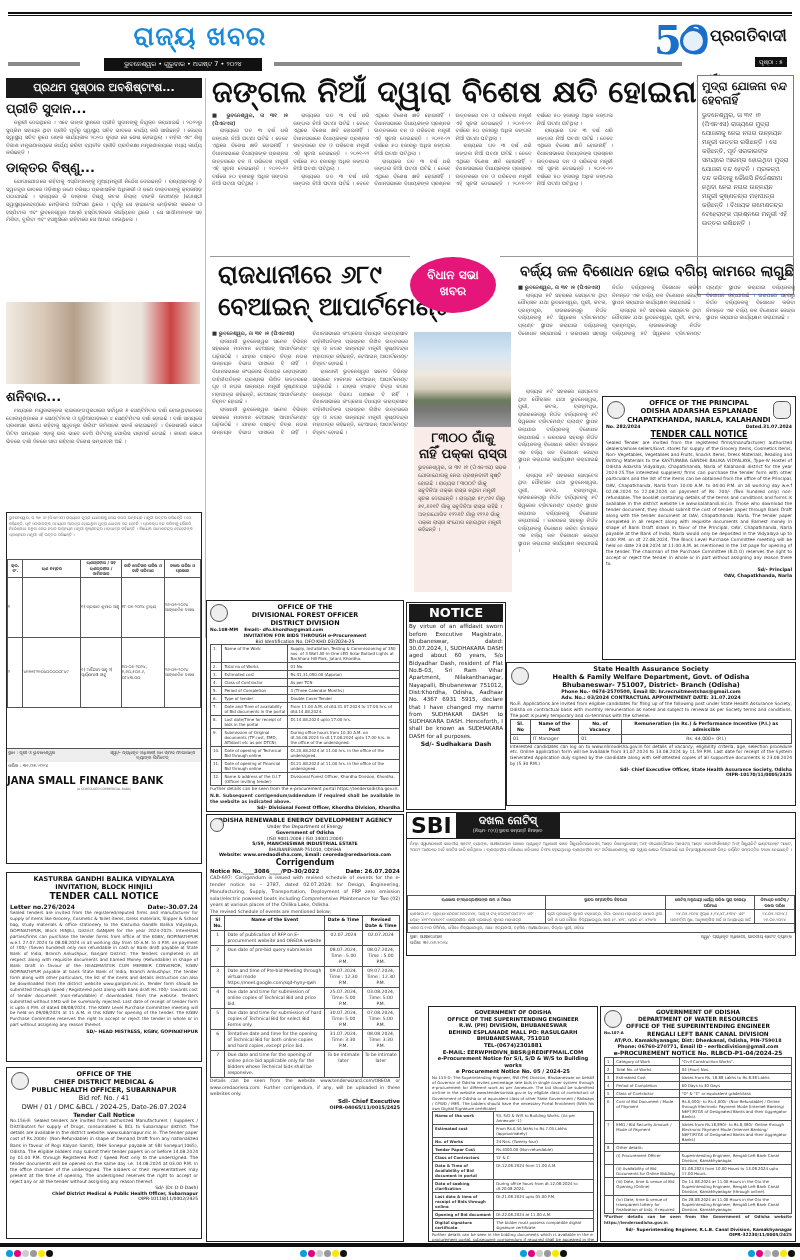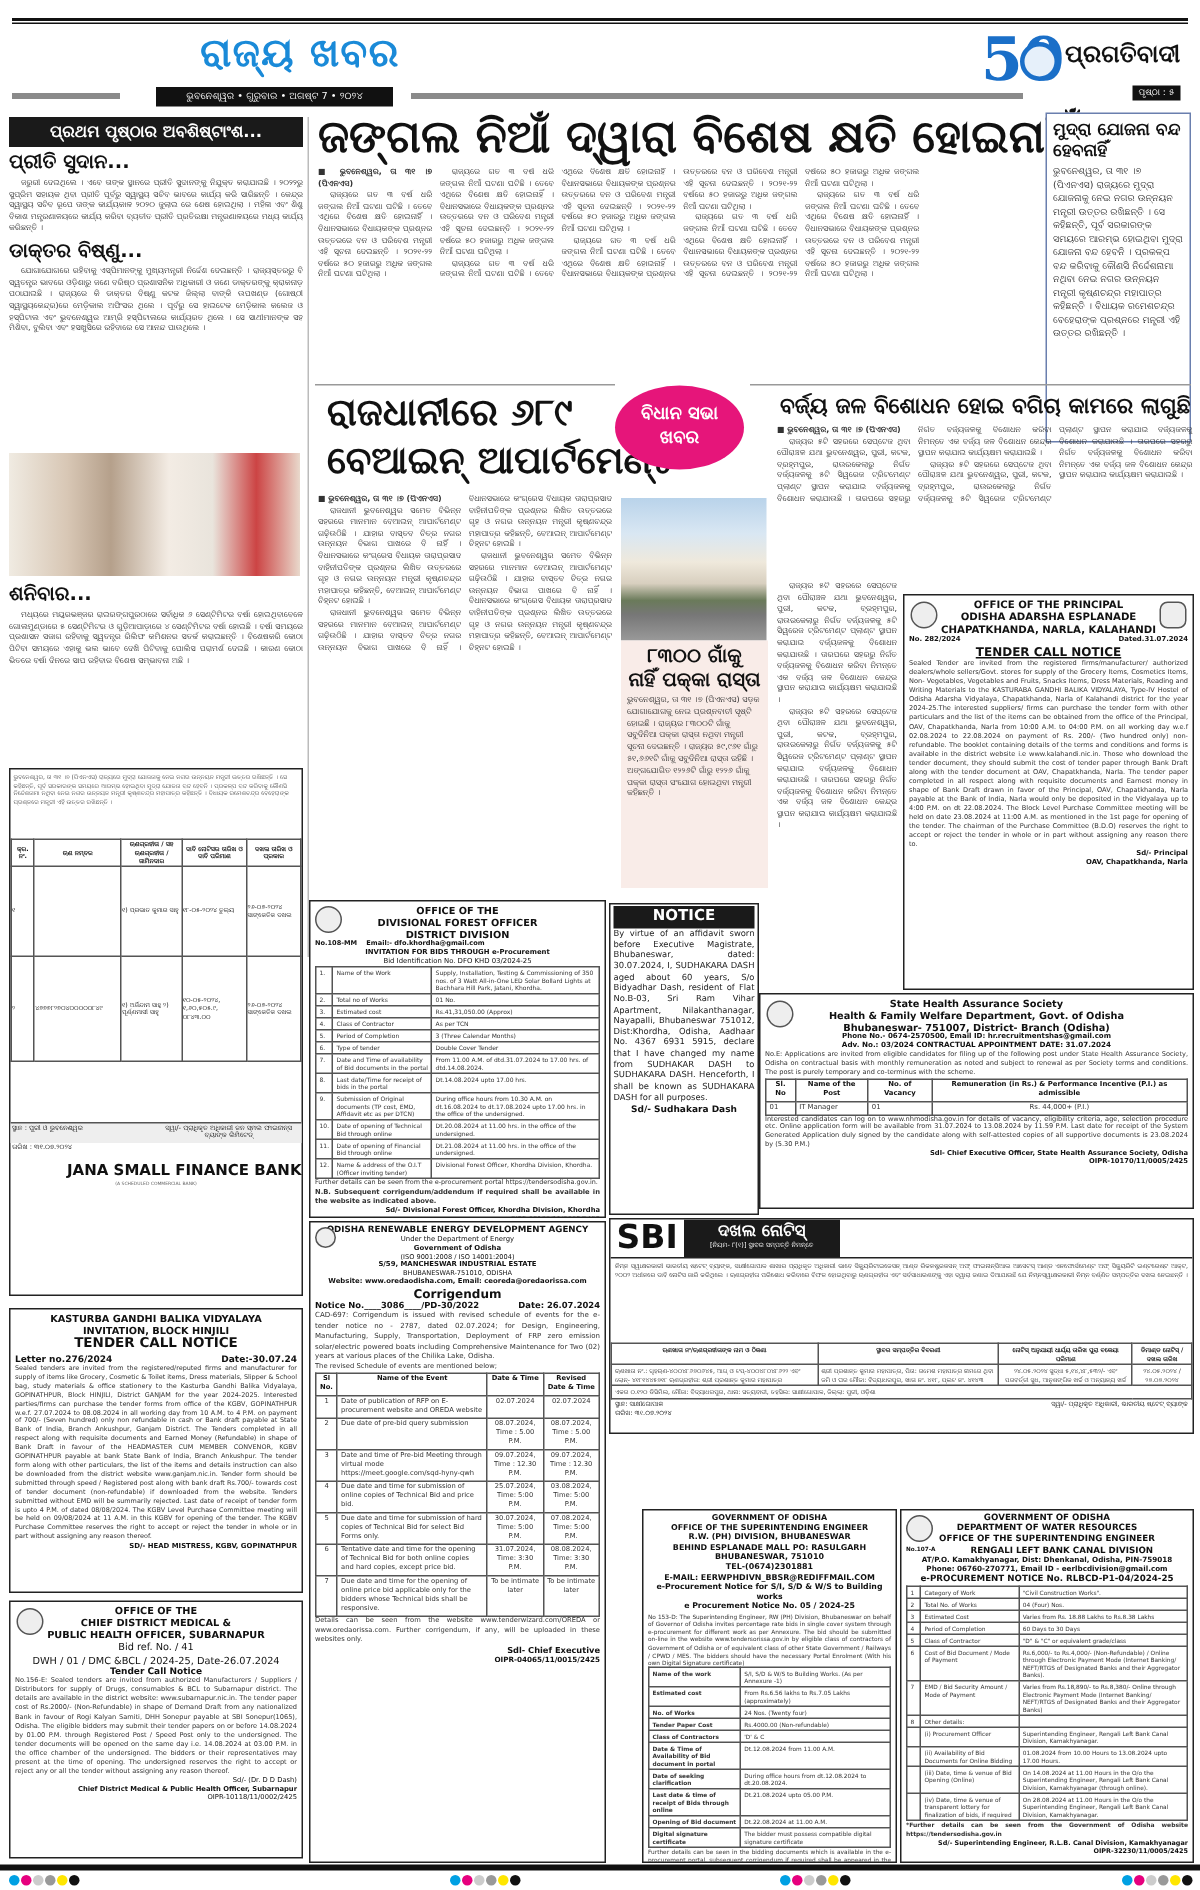--- a/index.html
+++ b/index.html
@@ -97,21 +97,21 @@
       <td style="border:0.6px solid #555">୨୬-୦୭-୨୦୨୪ ସାଙ୍କେତିକ ଦଖଲ</td>
     </tr>
   </tbody>
     </table>
   <div style="height:40px"></div>
   <div style="display:flex;font-size:4.5px;background:#eee;border-top:0.6px solid #555">
     <div style="flex:1;padding:1px">ସ୍ଥାନ : ପୁରୀ ଓ ଭୁବନେଶ୍ୱର</div>
     <div style="flex:1;padding:1px;text-align:center">ସ୍ୱା/- ପ୍ରାଧିକୃତ ଅଧିକାରୀ ଜନ ସ୍ମଲ ଫାଇନାନ୍ସ ବ୍ୟାଙ୍କ ଲିମିଟେଡ୍</div>
   </div>
   <div style="font-size:4.5px;padding:1px">ତାରିଖ : ୩୧.୦୭.୨୦୨୪</div>
-  <div style="text-align:right;font-size:10px;font-weight:bold;margin-top:6px">JANA SMALL FINANCE BANK</div>
+  <div style="text-align:left;font-size:10px;font-weight:bold;margin-top:6px">JANA SMALL FINANCE BANK</div>
   <div style="text-align:center;font-size:3px;color:#666">(A SCHEDULED COMMERCIAL BANK)</div>
 </div>
 
 <div class="ad" style="left:6px;top:872px;width:196px;height:190px">
   <div class="h" style="font-size:6.5px">KASTURBA GANDHI BALIKA VIDYALAYA</div>
   <div class="h" style="font-size:6.5px">INVITATION, BLOCK HINJILI</div>
   <div class="h" style="font-size:9px">TENDER CALL NOTICE</div>
   <div style="display:flex;justify-content:space-between;font-size:6px;font-weight:bold">
       <span>Letter no.276/2024</span>
       <span>Date:-30.07.24</span>
@@ -272,21 +272,21 @@
         </tr>
       </tbody>
   </table>
   <div class="p" style="font-size:4.3px">Further details can be seen from the e-procurement portal https://tendersodisha.gov.in.</div>
   <div class="p" style="font-size:4.5px;font-weight:bold">N.B. Subsequent corrigendum/addendum if required shall be available in the website as indicated above.</div>
   <div style="text-align:right;font-size:4.5px;font-weight:bold">Sd/- Divisional Forest Officer, Khordha Division, Khordha</div>
   <div style="text-align:right;font-size:4.5px">OIPR-08139/11/0005/2425</div>
 </div>
 
 <div class="ad" style="left:406px;top:602px;width:100px;height:208px;padding:1px 2px">
-  <div class="blackbar" style="font-size:10px;padding:1px 0">NOTICE</div>
+  <div class="blackbar" style="font-size:13px;padding:1px 0">NOTICE</div>
   <div style="font-size:5.6px;line-height:7.3px;color:#222;text-align:justify;margin-top:1px">By virtue of an affidavit sworn before Executive Magistrate, Bhubaneswar, dated: 30.07.2024, I, SUDHAKARA DASH aged about 60 years, S/o Bidyadhar Dash, resident of Flat No.B-03, Sri Ram Vihar Apartment, Nilakanthanagar, Nayapalli, Bhubaneswar 751012, Dist:Khordha, Odisha, Aadhaar No. 4367 6931 5915, declare that I have changed my name from SUDHAKAR DASH to SUDHAKARA DASH. Henceforth, I shall be known as SUDHAKARA DASH for all purposes.</div>
   <div style="font-size:6px;font-weight:bold;text-align:center">Sd/- Sudhakara Dash</div>
 </div>
 
 <div class="ad" style="left:506px;top:662px;width:290px;height:144px">
   <div class="emblem" style="left:4px;top:4px"></div>
   <div class="h" style="font-size:6.5px">State Health Assurance Society</div>
   <div class="h" style="font-size:6.5px">Health &amp; Family Welfare Department, Govt. of Odisha</div>
   <div class="h" style="font-size:6.5px">Bhubaneswar- 751007, District- Branch (Odisha)</div>
   <div class="h" style="font-size:4.7px">Phone No.- 0674-2570500, Email ID: hr.recruitmentshas@gmail.com</div>

